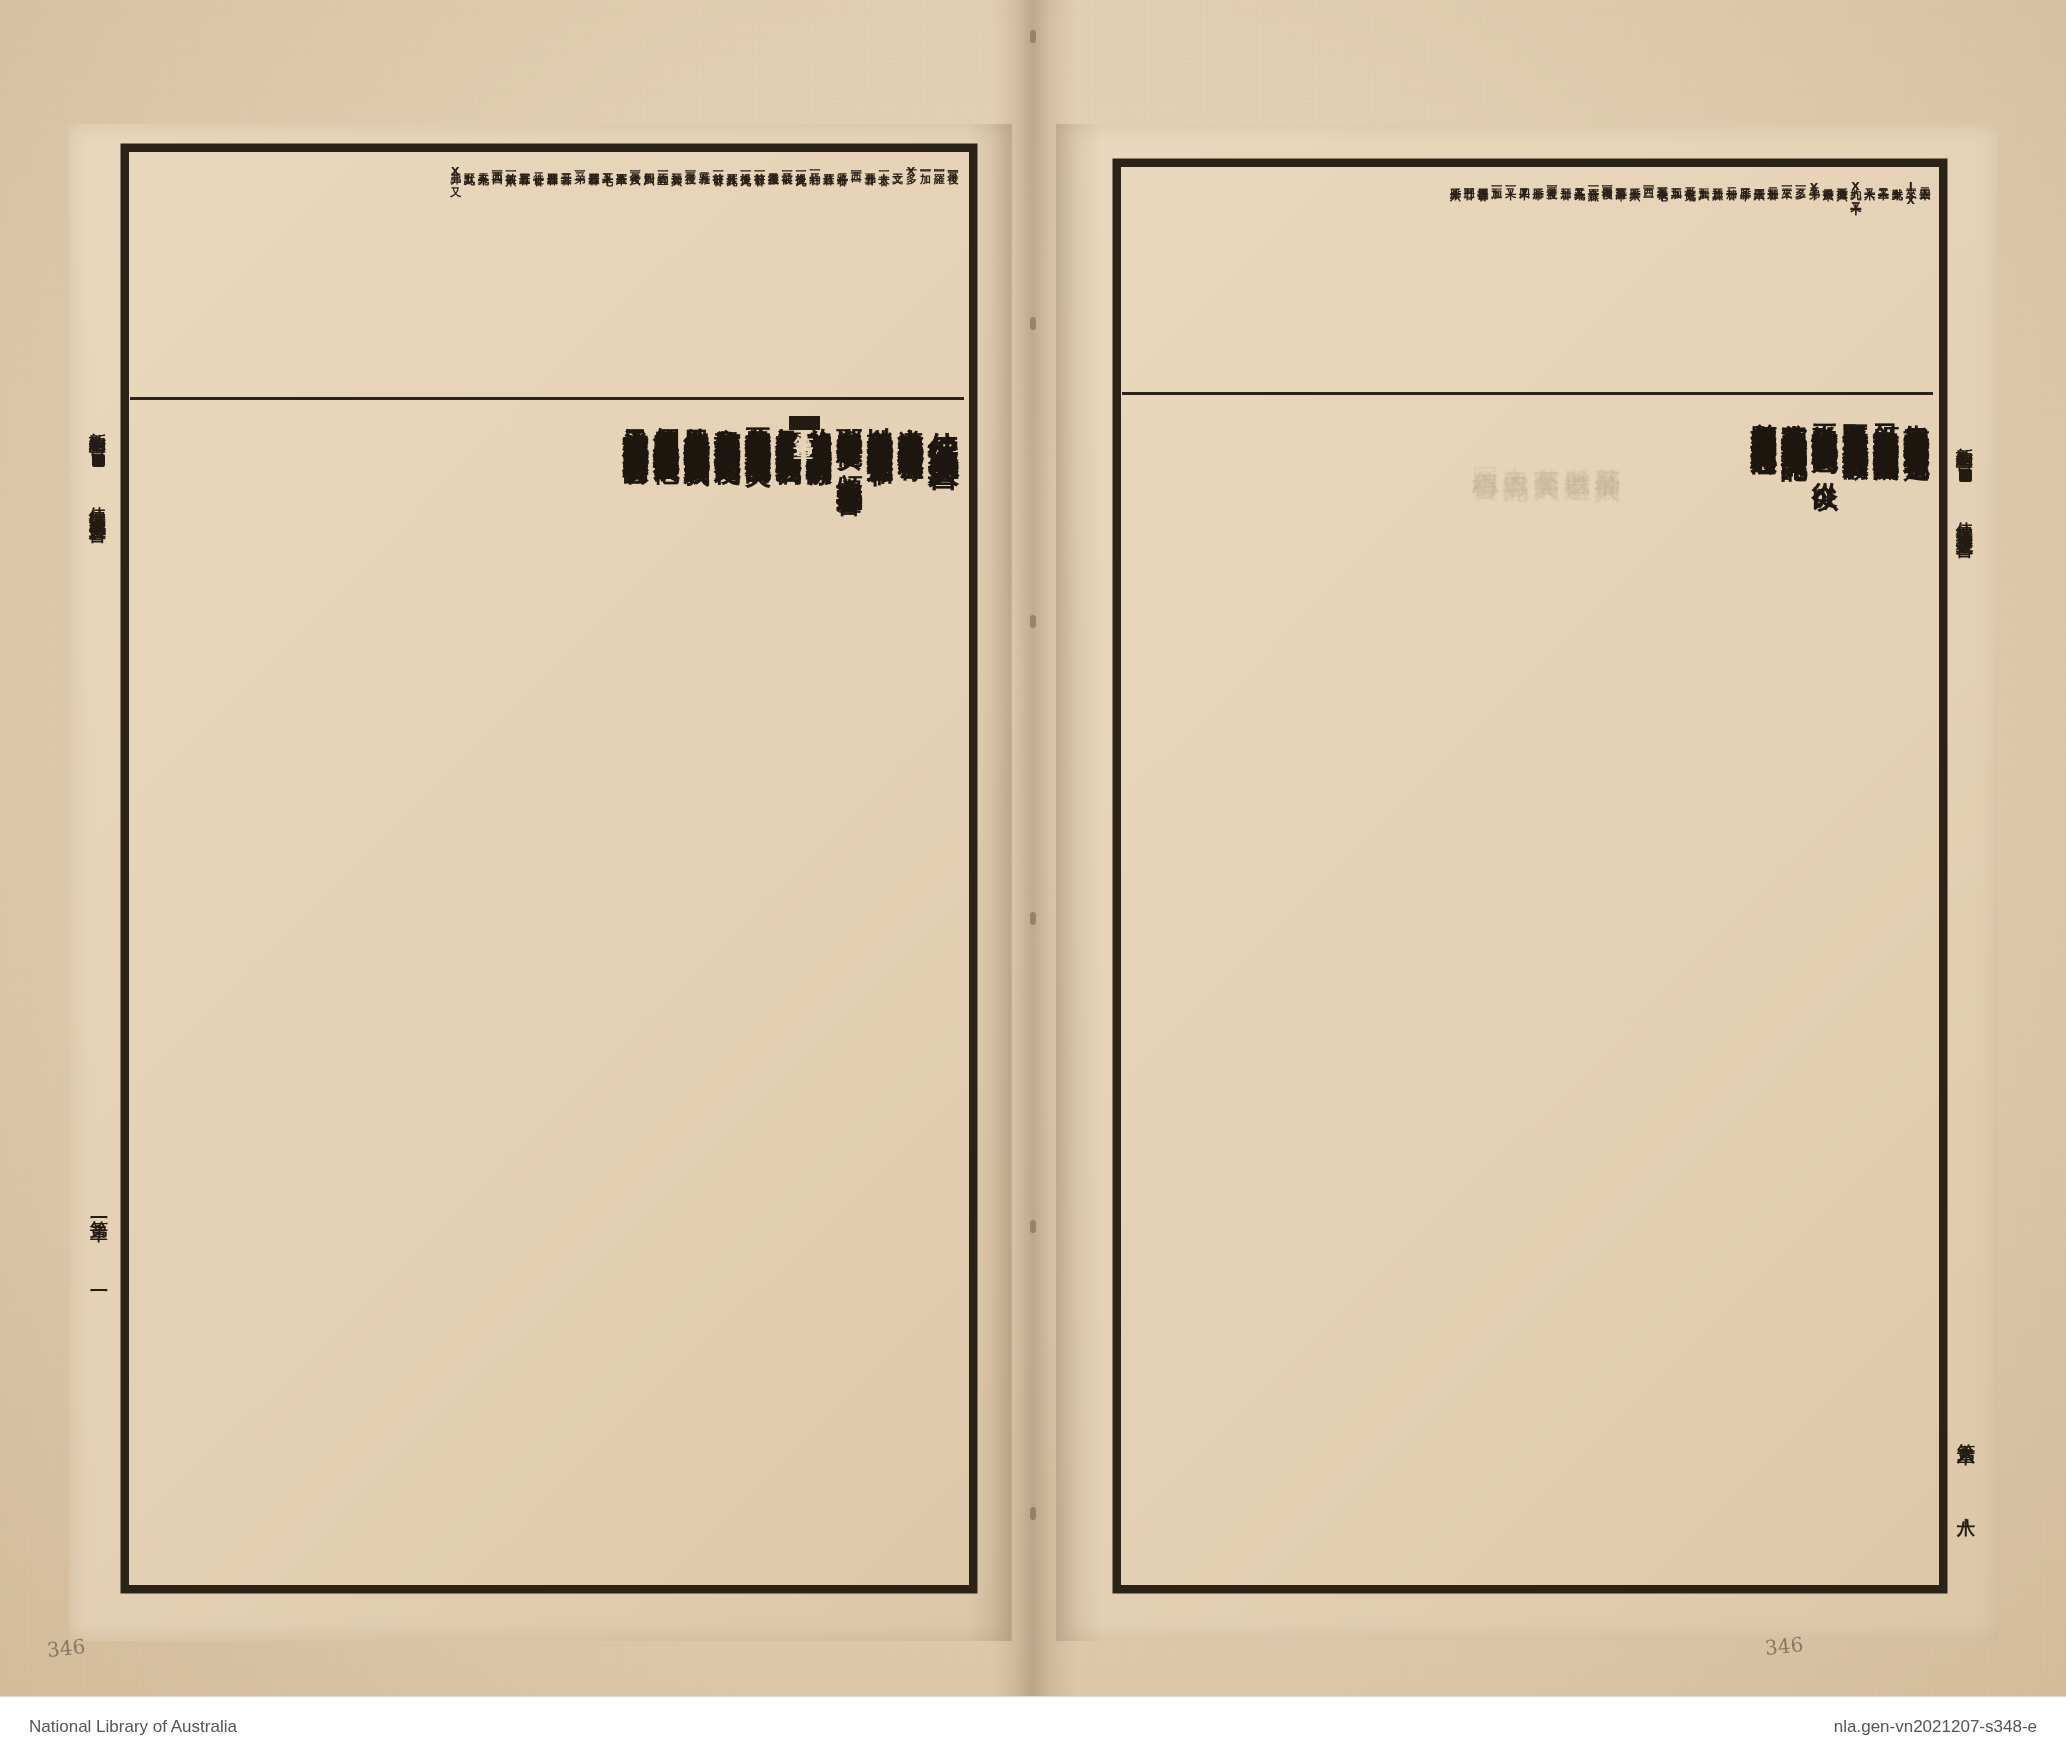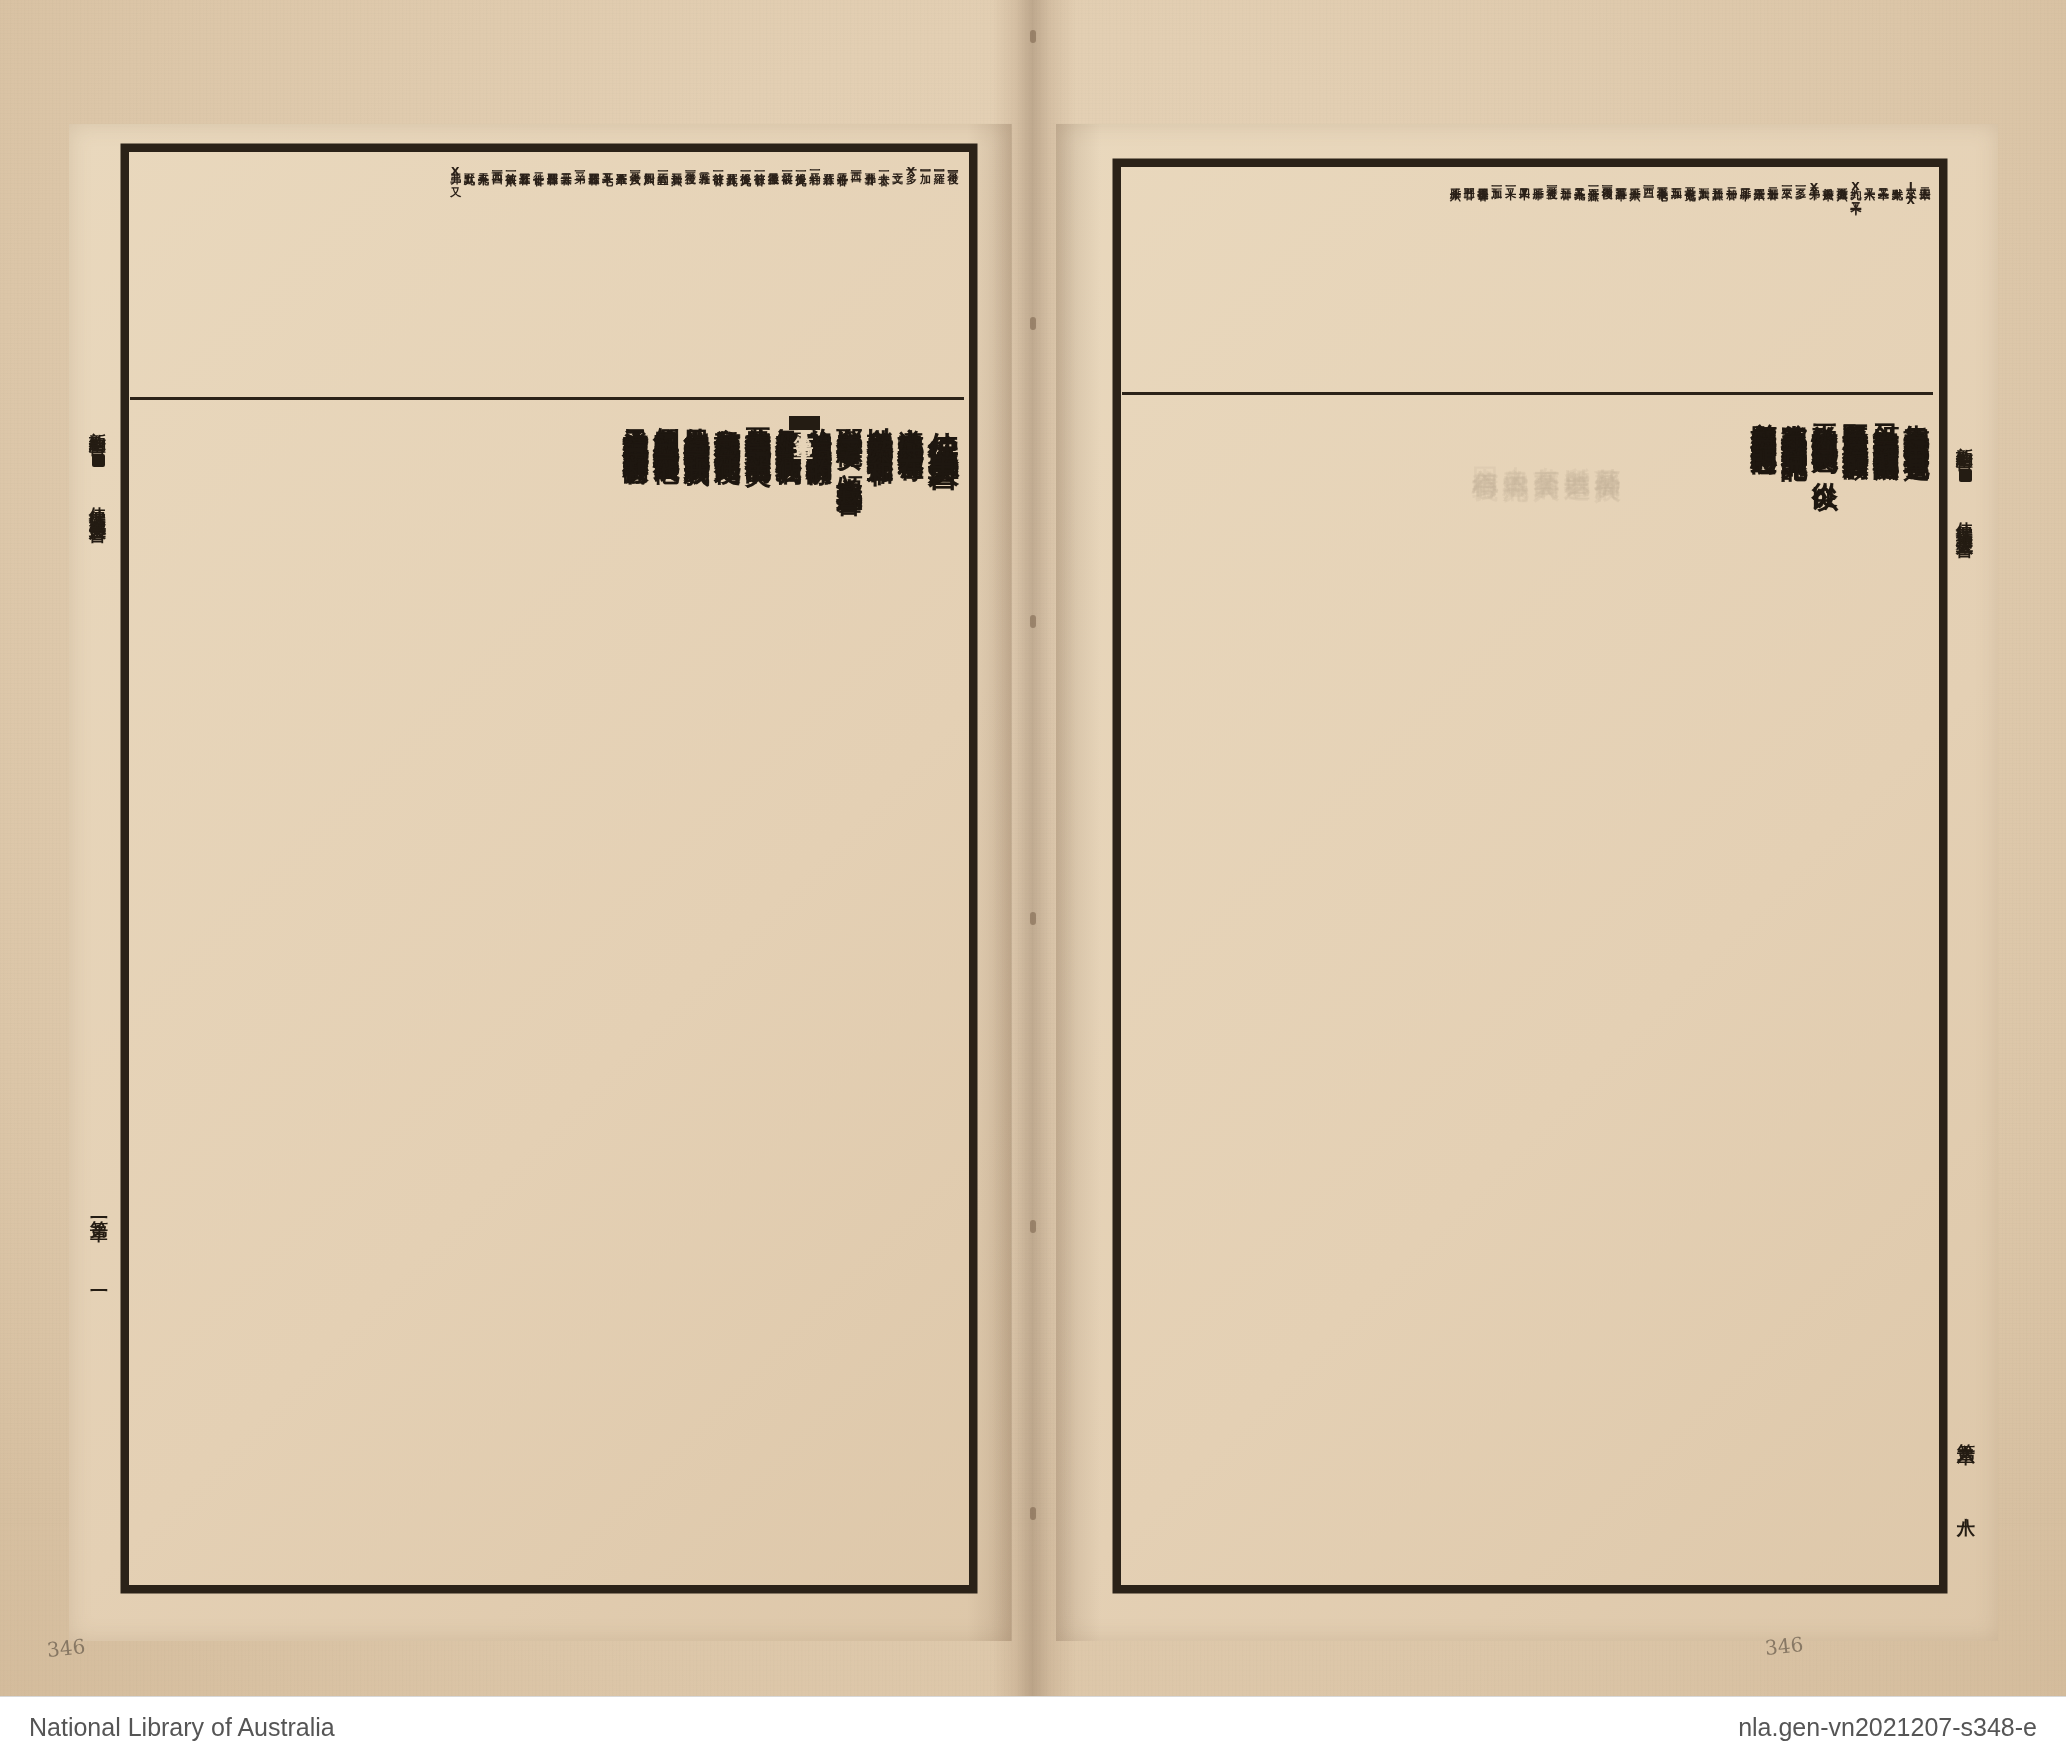--- a/index.html
+++ b/index.html
@@ -205,21 +205,21 @@
   }
   #footer-inner {
     position: absolute;
     left: 0; top: 0; right: 0; bottom: 0;
     display: flex;
     align-items: center;
     justify-content: space-between;
     padding: 0 29px;
     box-sizing: border-box;
     font-family: "Liberation Sans", sans-serif;
-    font-size: 25px;
+    font-size: 17px;
     color: #555555;
   }
 
   
   .edge-shadow {
     position: absolute;
     top: 124px; height: 1517px; width: 45px;
     pointer-events: none;
   }
   #edge-left  { left: 967px; background: linear-gradient(90deg, rgba(120,94,70,0) 0%, rgba(120,94,70,0.22) 100%); }

